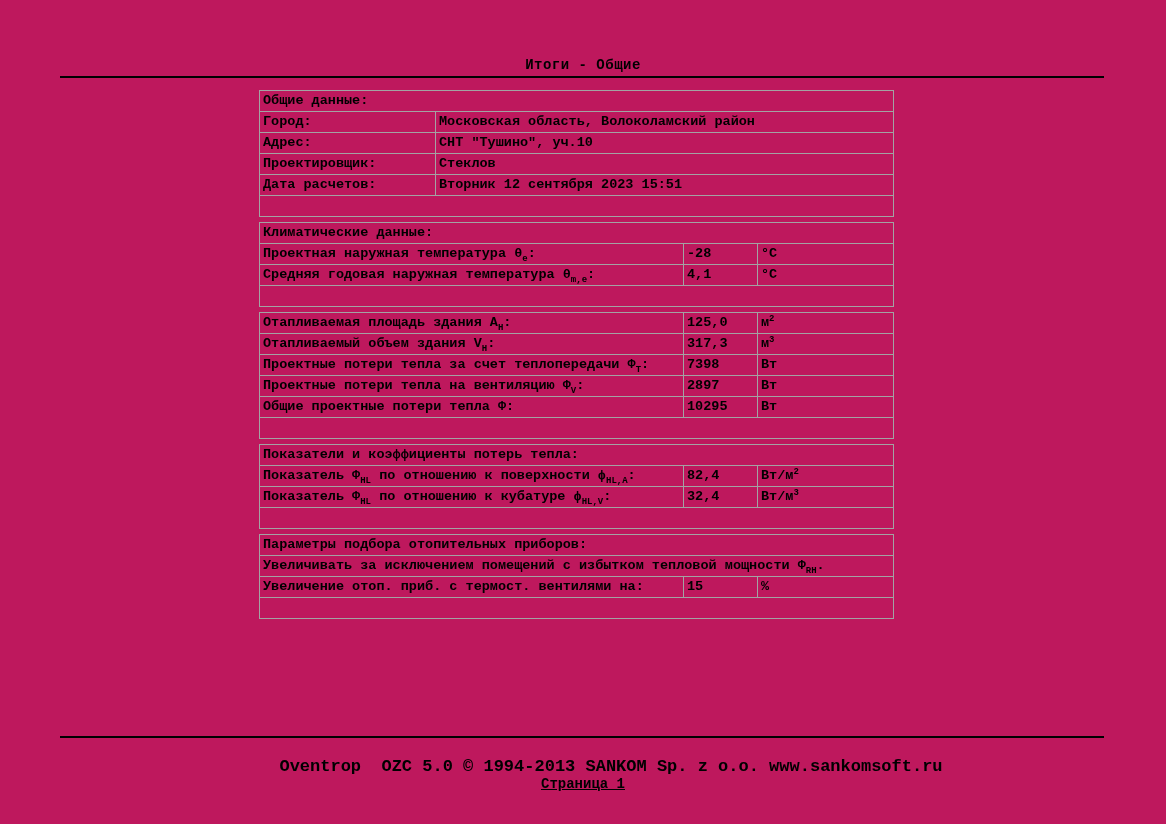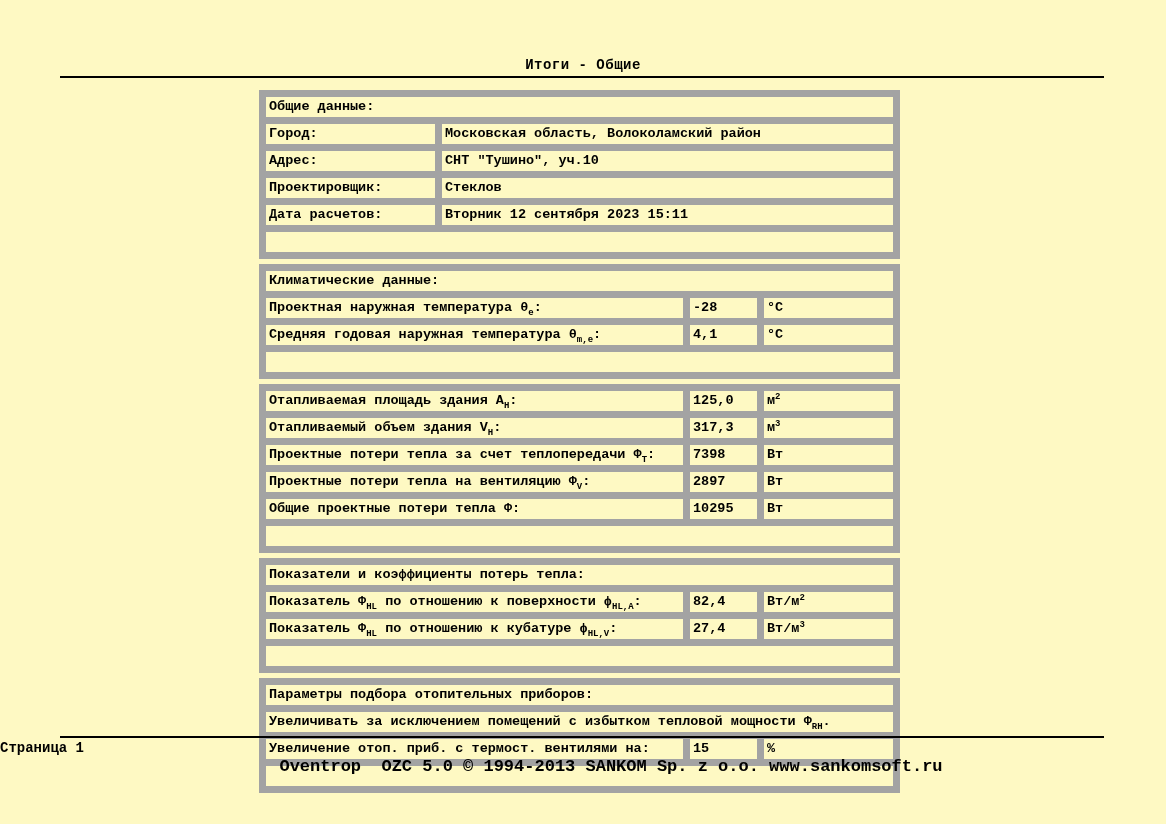--- a/index.html
+++ b/index.html
@@ -4,21 +4,21 @@
 <style>
   html, body {
     margin: 0;
     padding: 0;
     background: #ffffff;
   }
   .page {
     position: relative;
     width: 1166px;
     height: 824px;
-    background: #fef9c3;
+    background: #be185d;
     color: #000000;
     font-family: "Liberation Mono", "DejaVu Sans Mono", monospace;
     font-weight: bold;
     overflow: hidden;
   }
   .doc-title {
     position: absolute;
     top: 57px;
     left: 0;
     width: 100%;
@@ -42,21 +42,21 @@
     left: 259px;
     width: 634px;
   }
   table.sec {
     border-collapse: collapse;
     table-layout: fixed;
     width: 634px;
     margin: 0 0 5px 0;
   }
   table.sec td {
-    border: 7px solid #a3a3a3;
+    border: 1px solid #a3a3a3;
     height: 20px;
     line-height: 20px;
     padding: 0 3px;
     font-size: 13.5px;
     white-space: nowrap;
     overflow: hidden;
     vertical-align: middle;
   }
   td.val { text-align: left; position: relative; }
   td.unit { text-align: left; }
@@ -66,24 +66,26 @@
   sup { font-size: 9px; line-height: 0; }
   .clip-mark {
     position: absolute;
     left: 1px;
     top: 3px;
     font-size: 12px;
     line-height: 14px;
   }
   .page-number {
     position: absolute;
-    top: 740px;
+    top: 776px;
     left: 0;
     width: 100%;
+    text-align: center;
     font-size: 14px;
+    text-decoration: underline;
   }
   .app-credit {
     position: absolute;
     top: 757px;
     left: 0;
     width: 100%;
     text-align: center;
     font-size: 17px;
     white-space: pre;
     margin-left: 28px;
@@ -115,21 +117,21 @@
       <tr>
         <td>Адрес:</td>
         <td>СНТ "Тушино", уч.10</td>
       </tr>
       <tr>
         <td>Проектировщик:</td>
         <td>Стеклов</td>
       </tr>
       <tr>
         <td>Дата расчетов:</td>
-        <td>Вторник 12 сентября 2023 15:11</td>
+        <td>Вторник 12 сентября 2023 15:51</td>
       </tr>
       <tr>
             <td class="gap" colspan="2"></td>
           </tr>
     </tbody>
       </table>
 
     <table class="sec">
       <colgroup>
           <col style="width:424px">
@@ -204,21 +206,21 @@
           <tr>
             <td class="hdr" colspan="3">Показатели и коэффициенты потерь тепла:</td>
           </tr>
       <tr>
         <td>Показатель Φ<sub>HL</sub> по отношению к поверхности ϕ<sub>HL,A</sub>:</td>
         <td class="val">82,4</td>
         <td class="unit">Вт/м<sup>2</sup></td>
       </tr>
       <tr>
         <td>Показатель Φ<sub>HL</sub> по отношению к кубатуре ϕ<sub>HL,V</sub>:</td>
-        <td class="val">27,4</td>
+        <td class="val">32,4</td>
         <td class="unit">Вт/м<sup>3</sup></td>
       </tr>
       <tr>
             <td class="gap" colspan="3"></td>
           </tr>
     </tbody>
       </table>
 
     <table class="sec">
       <colgroup>

